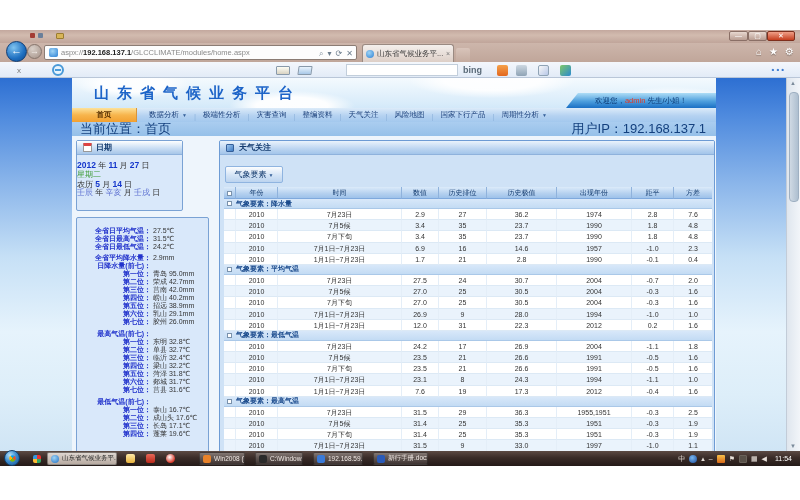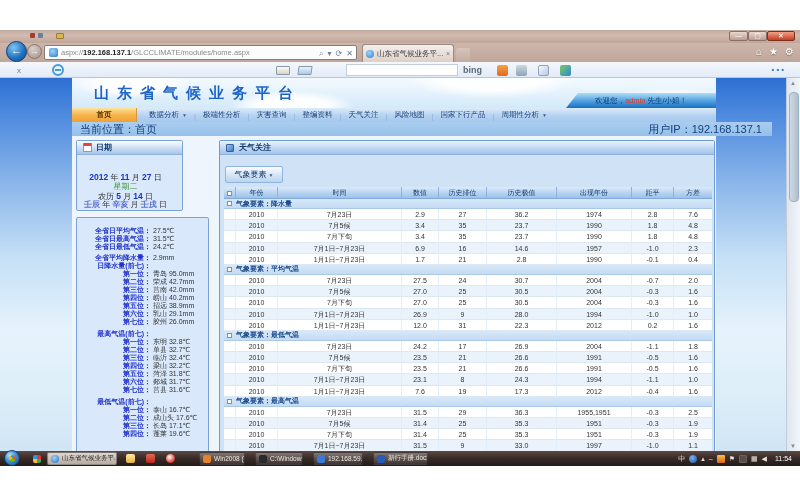--- a/index.html
+++ b/index.html
@@ -92,45 +92,45 @@
   #navbar { position:absolute; left:0; top:30px; width:644px; height:14px;
     background:linear-gradient(180deg,#dcebf9 0%,#b5d2f1 55%,#a3c8ee 100%);
     display:flex; align-items:center; }
   .navitem { font-size:7.5px; color:#1a3f7a; padding:0 8px; white-space:nowrap; position:relative; }
   .navitem .sep { position:absolute; right:-1px; top:2px; color:#8fb4dd; font-size:8px; }
   .navitem .arr { font-size:5px; color:#35609a; margin-left:3px; }
   #nav-home { width:65px; height:14px; margin-right:4px; text-align:center; line-height:14px; padding:0;
     background:linear-gradient(180deg,#fde29a 0%,#f7b54d 50%,#f2a030 100%);
     border-right:1px solid #d8953a; color:#5c3404; font-weight:bold; }
 
-  #breadcrumb { position:absolute; left:0; top:44px; width:700px; height:14px;
-    background:linear-gradient(180deg,#aacdf0,#95c0e9); font-size:11px; color:#14407e;
+  #breadcrumb { position:absolute; left:0; top:44px; width:644px; height:14px;
+    background:linear-gradient(180deg,#aacdf0,#95c0e9); font-size:13px; color:#14407e;
     line-height:14px; }
   #bc-loc { position:absolute; left:8px; }
   #bc-time { position:absolute; right:104px; }
   #bc-ip { position:absolute; right:10px; }
 
   #content { position:absolute; left:0; top:58px; width:644px; height:315px; background:#eef5fc; }
 
   
   .panel { position:absolute; border:1px solid #7aa2d4; border-radius:2px; background:#d9e8fa; }
   .panelhead { height:14px; background:linear-gradient(180deg,#fdfeff 0%,#cadef4 55%,#a7c6e8 100%);
     border-bottom:1px solid #8fb2dc; display:flex; align-items:center;
     font-size:8px; font-weight:bold; color:#123a6e; }
   #panel-date { left:4px; top:4px; width:107px; height:71px; }
   #panel-wx { left:4px; top:81px; width:133px; height:300px; }
   .cal-icon { width:9px; height:9px; margin:0 4px 0 6px; background:#fff; border:1px solid #999;
     border-top:3px solid #d44; border-radius:1px; flex:none; }
   .doc-icon { width:8px; height:10px; margin:0 5px 0 6px; background:linear-gradient(180deg,#fefefe,#d8dde4);
     border:1px solid #8a96a4; border-radius:1px; flex:none; }
-  #datelines { padding:18px 8px 0 0; text-align:center; }
+  #datelines { padding:6px 8px 0 0; text-align:left; }
   #datelines .dl { line-height:8.8px; font-size:8px; color:#333; white-space:nowrap; }
   #datelines .num { color:#1537cc; font-weight:bold; font-size:8.5px; }
   #datelines .week { color:#3d9b35; }
-  #datelines .gz { color:#5b6ed0; font-weight:bold;margin-top:36px; }
+  #datelines .gz { color:#5b6ed0; font-weight:normal;margin-top:36px; }
   #wxlines { padding-top:9px; }
   .wxrow { display:flex; line-height:8px; font-size:7px; white-space:nowrap; }
   .wxrow .lbl { width:74px; text-align:right; color:#2233cc; font-weight:bold; flex:none; }
   .wxrow .val { color:#333; margin-left:2px; }
   .wxgap3 { height:3px; } .wxgap4 { height:4px; }
 
   
   #panel-main { position:absolute; left:147px; top:4px; width:496px; height:320px;
     border:1px solid #6d9bd4; border-radius:2px; background:#cfe2f6; overflow:hidden; }
   #mainhead { height:14px; background:linear-gradient(180deg,#eaf3fc 0%,#bcd5f1 60%,#a3c5ea 100%);

